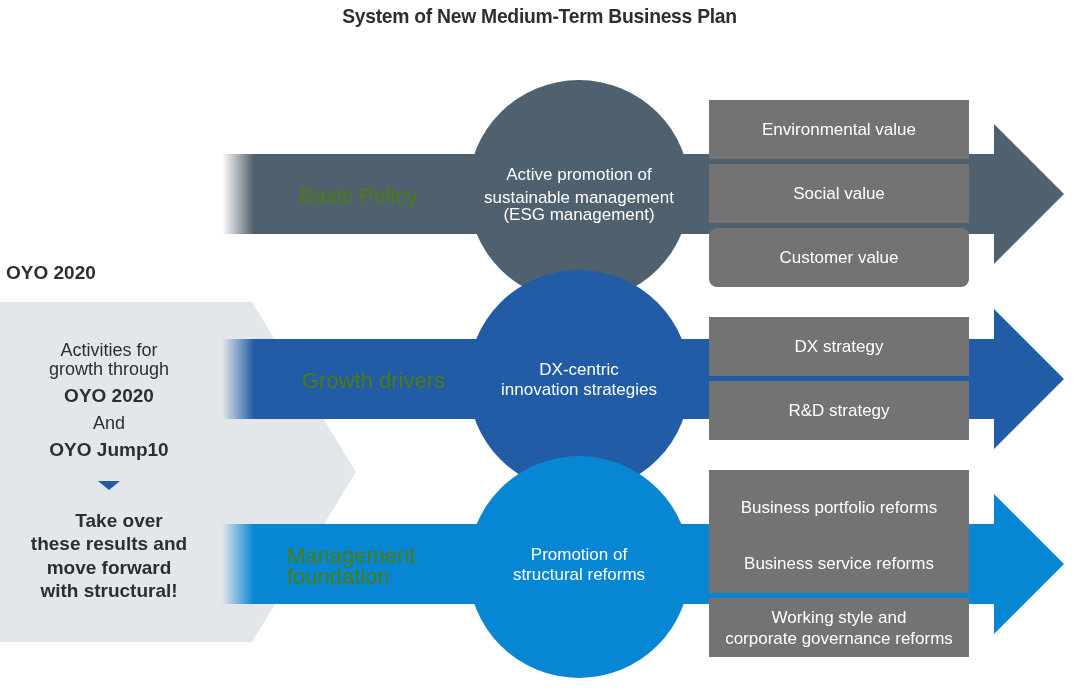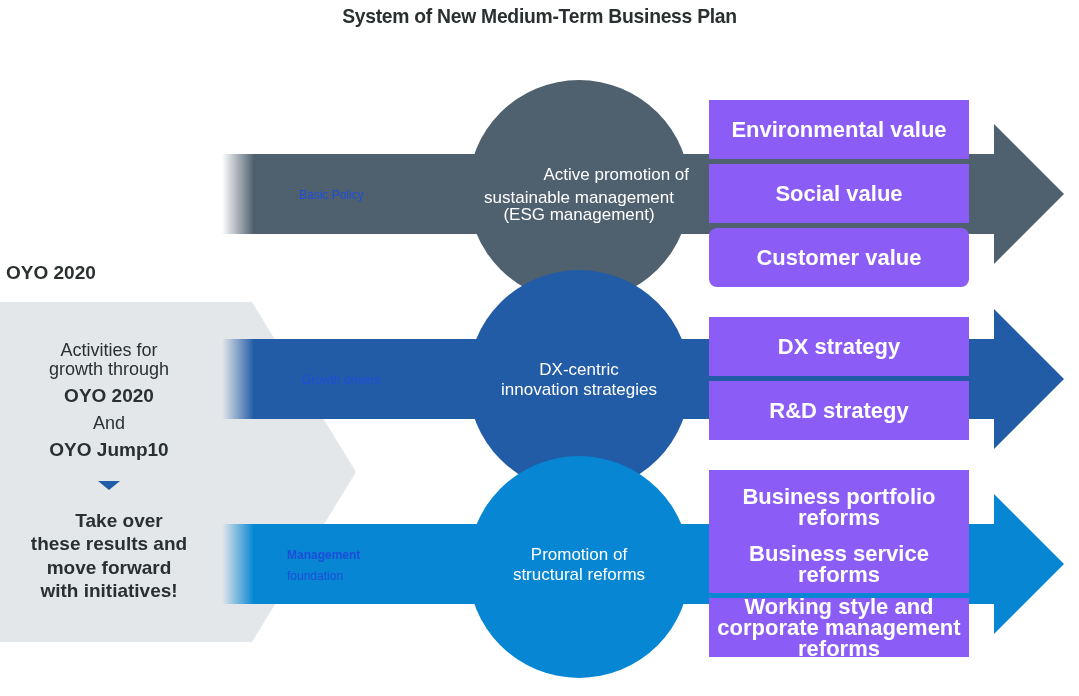--- a/index.html
+++ b/index.html
@@ -4,24 +4,24 @@
   <style>
     html, body { margin: 0; padding: 0; background: #ffffff; }
     body { width: 1079px; height: 696px; position: relative; overflow: hidden;
            font-family: "Liberation Sans", "DejaVu Sans", sans-serif; }
     .abs { position: absolute; }
     .title { left: 0; top: 4px; width: 1079px; text-align: center; font-size: 21px; font-weight: bold;
              color: #2a3030; letter-spacing: -0.3px; transform: scaleX(0.92); }
     .oyo-label { left: 6px; top: 262px; font-size: 19px; font-weight: bold; color: #2a3030; }
     svg.bg { position: absolute; left: 0; top: 0; }
     .txt { position: absolute; color: #ffffff; text-align: center; line-height: 20px; font-size: 17px; }
-    .rowlabel { position: absolute; color: #1d4ed8; font-size: 12px; line-height: 21px; }
-    .box { position: absolute; left: 709px; width: 260px; background: #8b5cf6; color: #ffffff;
+    .rowlabel { position: absolute; color: #4d7c0f; font-size: 22px; line-height: 21px; }
+    .box { position: absolute; left: 709px; width: 260px; background: #737373; color: #ffffff;
            display: flex; align-items: center; justify-content: center; text-align: center;
-           font-size: 22px; line-height: 21px; font-weight: bold; }
+           font-size: 17px; line-height: 21px; }
     .panel-text { position: absolute; left: 0; width: 218px; text-align: center; color: #2a3030; }
     .p-small { font-size: 18px; line-height: 19px; }
     .p-bold { font-size: 19px; font-weight: bold; line-height: 26px; }
     .p-big { font-size: 19px; font-weight: bold; line-height: 23.5px; }
   </style>
 </head>
 <body>
 
 <div class="abs title">System of New Medium-Term Business Plan</div>
 
@@ -71,28 +71,28 @@
 <div class="abs oyo-label">OYO 2020</div>
 
 <div class="panel-text p-small" style="top:341px;">Activities for</div>
 <div class="panel-text p-small" style="top:360px;">growth through</div>
 <div class="panel-text p-bold" style="top:383px;">OYO 2020</div>
 <div class="panel-text p-small" style="top:414px;">And</div>
 <div class="panel-text p-bold" style="top:437px;">OYO Jump10</div>
 <div class="panel-text p-big" style="top:509px;margin-left:10px;">Take over</div>
 <div class="panel-text p-big" style="top:532px;">these results and</div>
 <div class="panel-text p-big" style="top:556px;">move forward</div>
-<div class="panel-text p-big" style="top:579px;">with initiatives!</div>
+<div class="panel-text p-big" style="top:579px;">with structural!</div>
 
 <div class="rowlabel" style="left:299px; top:185px;">Basic Policy</div>
 <div class="rowlabel" style="left:302px; top:370px;">Growth drivers</div>
-<div class="rowlabel" style="left:287px; top:545px;font-weight:bold;">Management</div>
+<div class="rowlabel" style="left:287px; top:545px;">Management</div>
 <div class="rowlabel" style="left:287px; top:566px;">foundation</div>
 
-<div class="txt" style="left:469px; width:220px; top:165px;text-align:right;">Active promotion of</div>
+<div class="txt" style="left:469px; width:220px; top:165px;">Active promotion of</div>
 <div class="txt" style="left:469px; width:220px; top:188px;">sustainable management</div>
 <div class="txt" style="left:469px; width:220px; top:205px;">(ESG management)</div>
 
 <div class="txt" style="left:469px; width:220px; top:360px;">DX-centric</div>
 <div class="txt" style="left:469px; width:220px; top:380px;">innovation strategies</div>
 
 <div class="txt" style="left:469px; width:220px; top:545px;">Promotion of</div>
 <div class="txt" style="left:469px; width:220px; top:565px;">structural reforms</div>
 
 <div class="box" style="top:100px; height:59px;">
@@ -113,14 +113,14 @@
 </div>
 
 <div class="box" style="top:470px; height:74px;">
   <span>Business portfolio reforms</span>
 </div>
 <div class="box" style="top:534px; height:59px;">
   <span>Business service reforms</span>
 </div>
 <div class="box" style="top:598px; height:59px; flex-direction:column;">
   <span>Working style and</span>
-  <span>corporate management reforms</span>
+  <span>corporate governance reforms</span>
 </div>
 
 </body></html>

